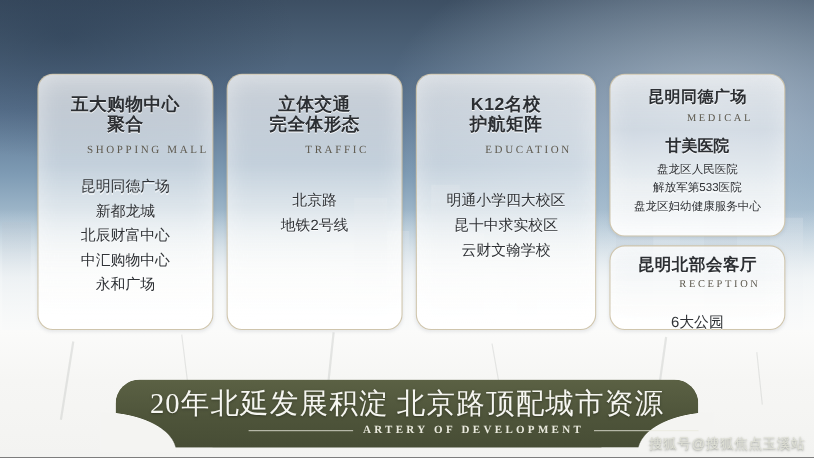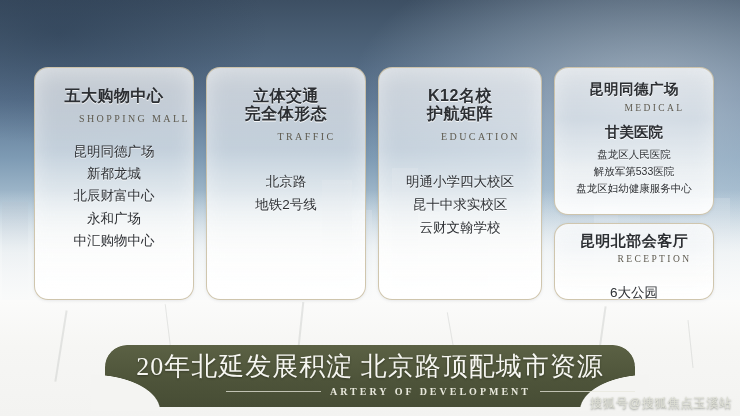--- a/index.html
+++ b/index.html
@@ -180,28 +180,29 @@
     <div class="vein" style="left:452px;top:12px;width:1px;height:60px;transform:rotate(-10deg);"></div>
     <div class="vein" style="left:600px;top:6px;width:1.5px;height:66px;transform:rotate(8deg);"></div>
     <div class="vein" style="left:690px;top:20px;width:1px;height:48px;transform:rotate(-6deg);"></div>
   </div>
 
   <div class="cards">
 
     <div class="card c1">
       <div class="ct">
         <div>五大购物中心</div>
+        <div>聚合</div>
       </div>
       <div class="ct-en">SHOPPING MALL</div>
       <div class="cl">
         <div>昆明同德广场</div>
         <div>新都龙城</div>
         <div>北辰财富中心</div>
+        <div>中汇购物中心</div>
         <div>永和广场</div>
-        <div>中汇购物中心</div>
       </div>
     </div>
 
     <div class="card c2">
       <div class="ct">
         <div>立体交通</div>
         <div>完全体形态</div>
       </div>
       <div class="ct-en">TRAFFIC</div>
       <div class="cl">

